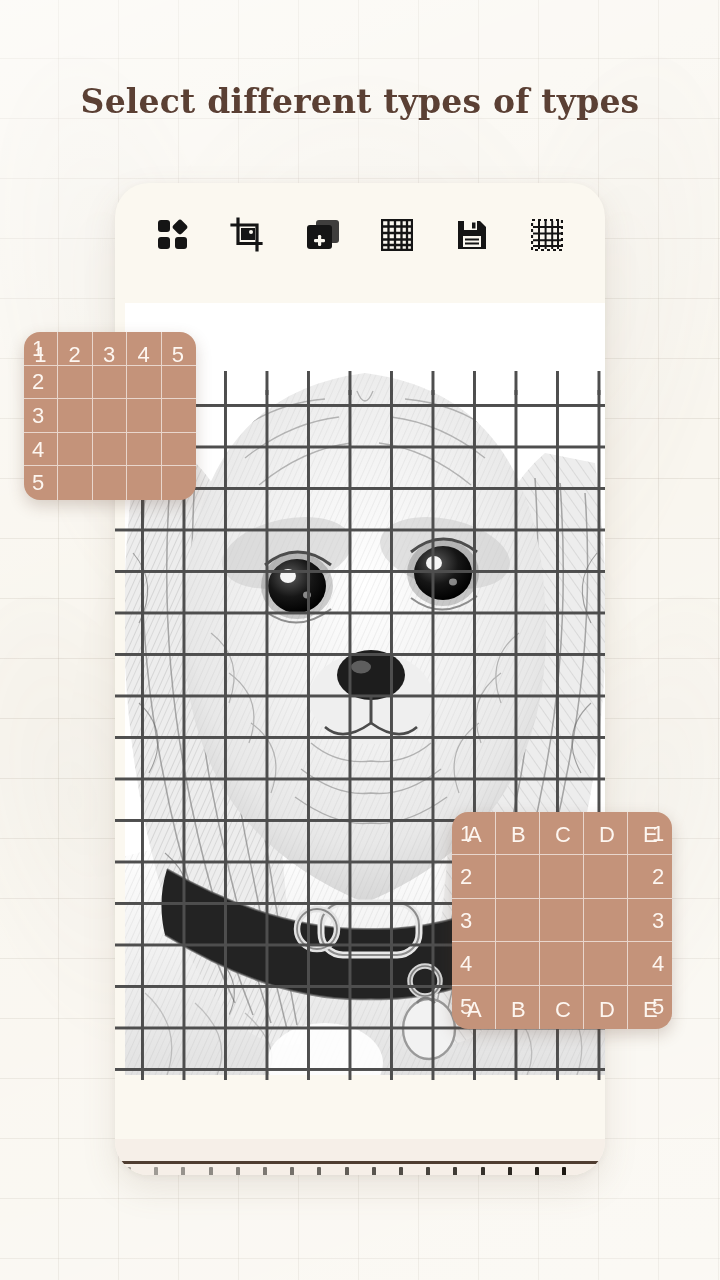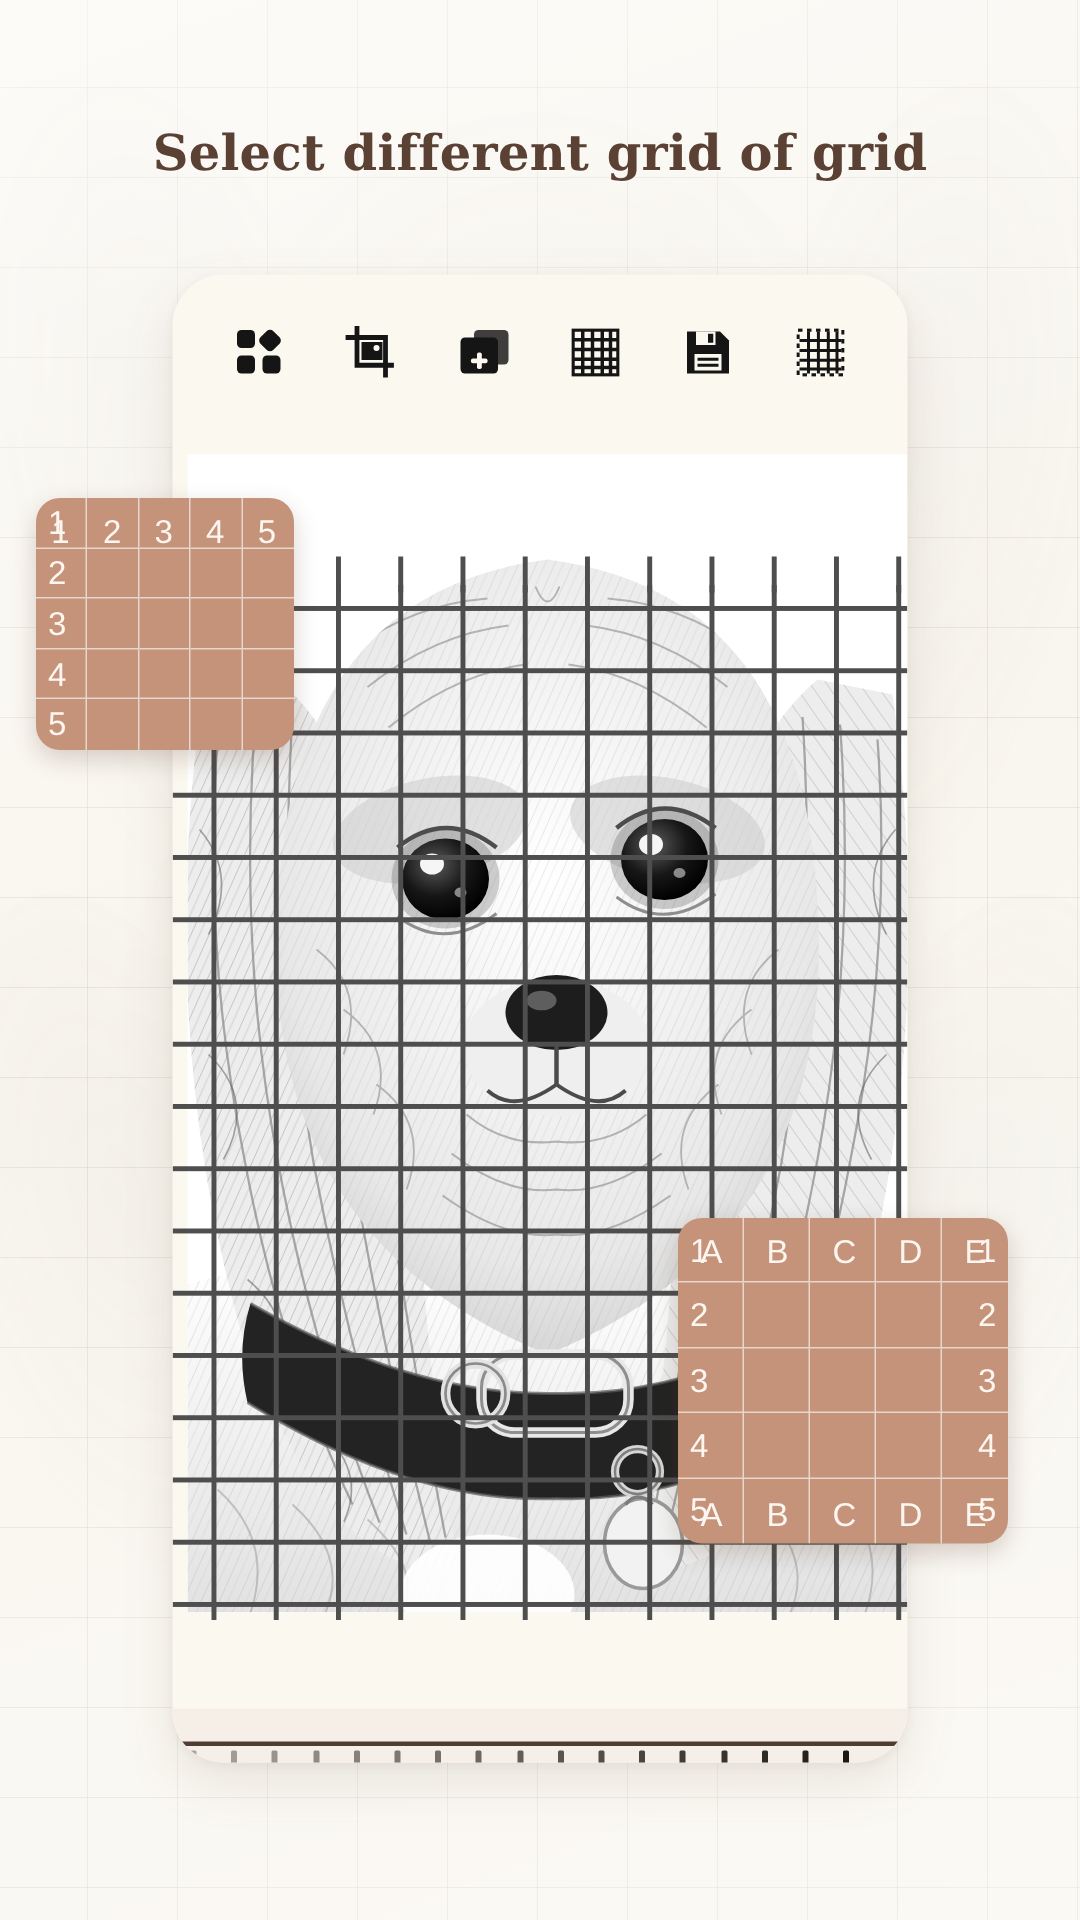--- a/index.html
+++ b/index.html
@@ -244,21 +244,21 @@
     <g fill="#6d645b" opacity="0.35">
       <ellipse cx="362" cy="400" rx="30" ry="34"></ellipse>
       <ellipse cx="540" cy="400" rx="30" ry="34"></ellipse>
       <ellipse cx="450" cy="530" rx="42" ry="30"></ellipse>
     </g>
   </svg>
   <div class="bg-grid"></div>
   <div class="bg-sheen"></div>
 </div>
 
-<div class="page-title">Select different grid of grid</div>
+<div class="page-title">Select different types of types</div>
 
 <div class="phone-card">
 
   <div class="toolbar">
 
     <button class="tb-btn">
       <span>
         <svg width="34" height="34" viewBox="0 0 34 34" fill="#151515">
           <rect x="2" y="2" width="12" height="12" rx="3"></rect>
           <rect x="2" y="19" width="12" height="12" rx="3"></rect>

